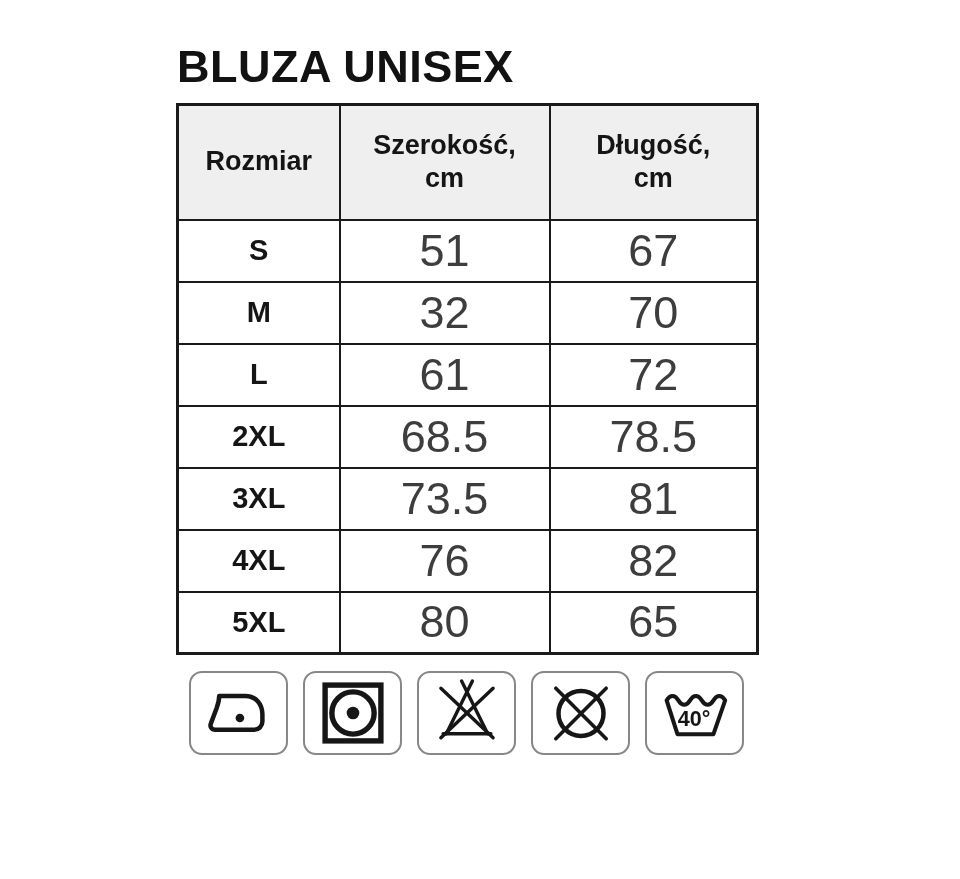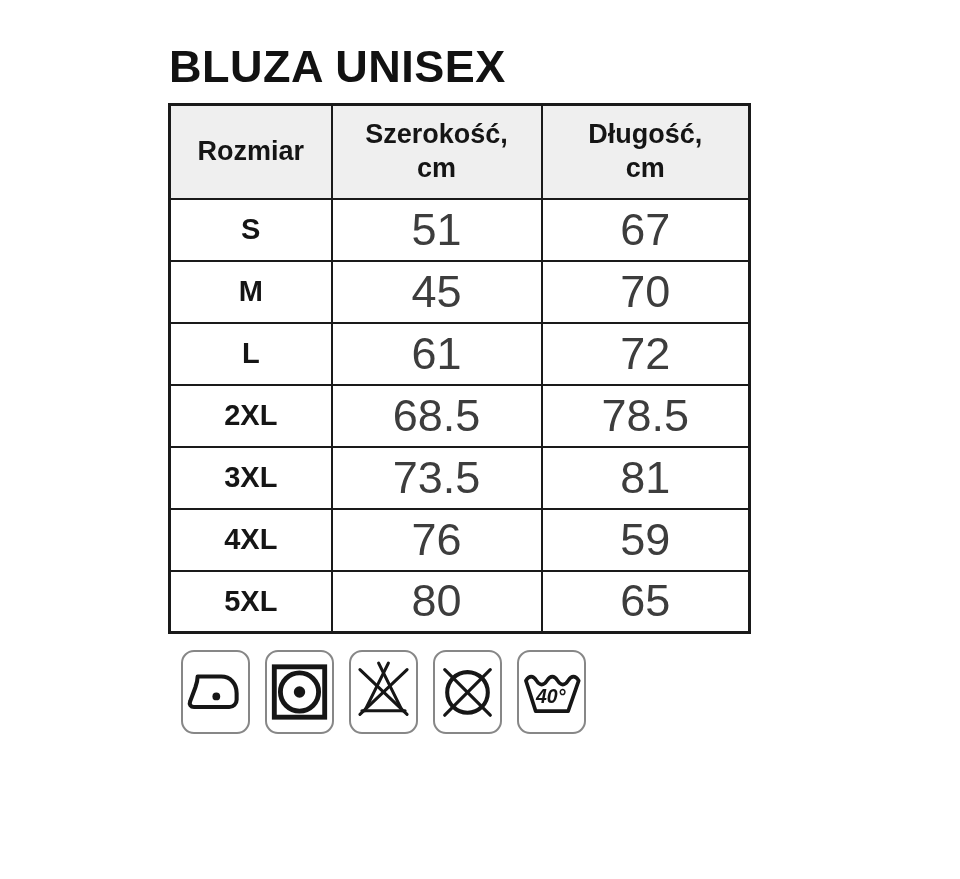--- a/index.html
+++ b/index.html
@@ -4,21 +4,21 @@
 <style>
   * { box-sizing: border-box; }
   html, body { margin: 0; padding: 0; }
   body {
     width: 960px; height: 879px;
     background: #ffffff;
     font-family: "Liberation Sans", "DejaVu Sans", sans-serif;
     position: relative;
     overflow: hidden;
   }
-  .page { position: absolute; left: 168px; top: 44px; }
+  .page { position: absolute; left: 176px; top: 44px; }
 
   .title {
     margin: 0 0 14px 1px;
     font-size: 45px;
     font-weight: bold;
     letter-spacing: 0.5px;
     color: #121212;
     line-height: 1.0;
     white-space: nowrap;
   }
@@ -28,43 +28,43 @@
     table-layout: fixed;
     width: 580px;
     border: 3px solid #1a1a1a;
   }
   .size-table th, .size-table td {
     border: 2px solid #1a1a1a;
     text-align: center;
     vertical-align: middle;
     padding: 0;
   }
-  .size-table thead tr { height: 94px; }
+  .size-table thead tr { height: 115px; }
   .size-table thead th {
     background: #efefef;
     font-size: 27px;
     font-weight: bold;
     color: #151515;
   }
   .th-label { white-space: pre-line; line-height: 1.25; display: inline-block; }
   .size-table tbody tr { height: 62px; }
   td.size-cell { font-weight: bold; font-size: 29px; color: #151515; }
   td.val-cell  { font-size: 45px; font-weight: normal; color: #3d3d3d; }
 
   .care-row {
     display: flex;
     gap: 15px;
     margin: 16px 0 0 13px;
   }
   .care-icon {
-    width: 69px; height: 84px;
+    width: 99px; height: 84px;
     background: #ffffff;
     border: 2px solid #878787;
     border-radius: 13px;
-    display: flex; align-items: center; justify-content: center; font-style: italic;
+    display: flex; align-items: center; justify-content: center;
   }
   .care-icon svg { display: block; }
 </style>
 </head>
 <body>
 
 <div class="page">
 
   <h1 class="title">BLUZA UNISEX</h1>
 
@@ -84,42 +84,42 @@
       </tr>
     </thead>
     <tbody>
       <tr>
         <td class="size-cell">S</td>
         <td class="val-cell">51</td>
         <td class="val-cell">67</td>
       </tr>
       <tr>
         <td class="size-cell">M</td>
-        <td class="val-cell">45</td>
+        <td class="val-cell">32</td>
         <td class="val-cell">70</td>
       </tr>
       <tr>
         <td class="size-cell">L</td>
         <td class="val-cell">61</td>
         <td class="val-cell">72</td>
       </tr>
       <tr>
         <td class="size-cell">2XL</td>
         <td class="val-cell">68.5</td>
         <td class="val-cell">78.5</td>
       </tr>
       <tr>
         <td class="size-cell">3XL</td>
         <td class="val-cell">73.5</td>
         <td class="val-cell">81</td>
       </tr>
       <tr>
         <td class="size-cell">4XL</td>
         <td class="val-cell">76</td>
-        <td class="val-cell">59</td>
+        <td class="val-cell">82</td>
       </tr>
       <tr>
         <td class="size-cell">5XL</td>
         <td class="val-cell">80</td>
         <td class="val-cell">65</td>
       </tr>
     </tbody>
   </table>
 
   <div class="care-row">

